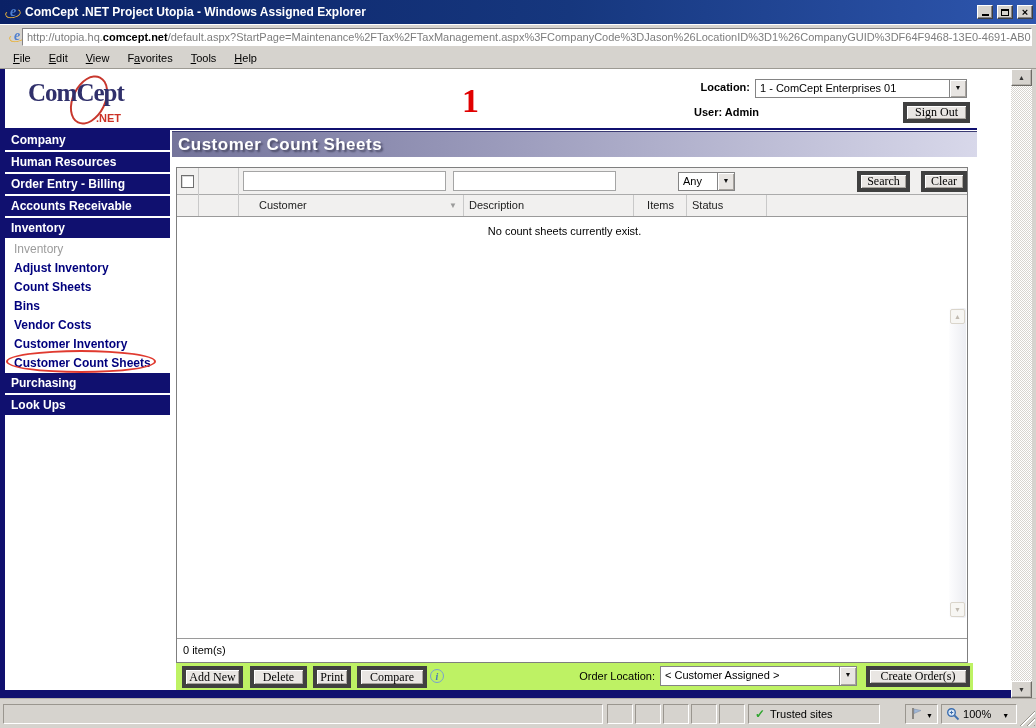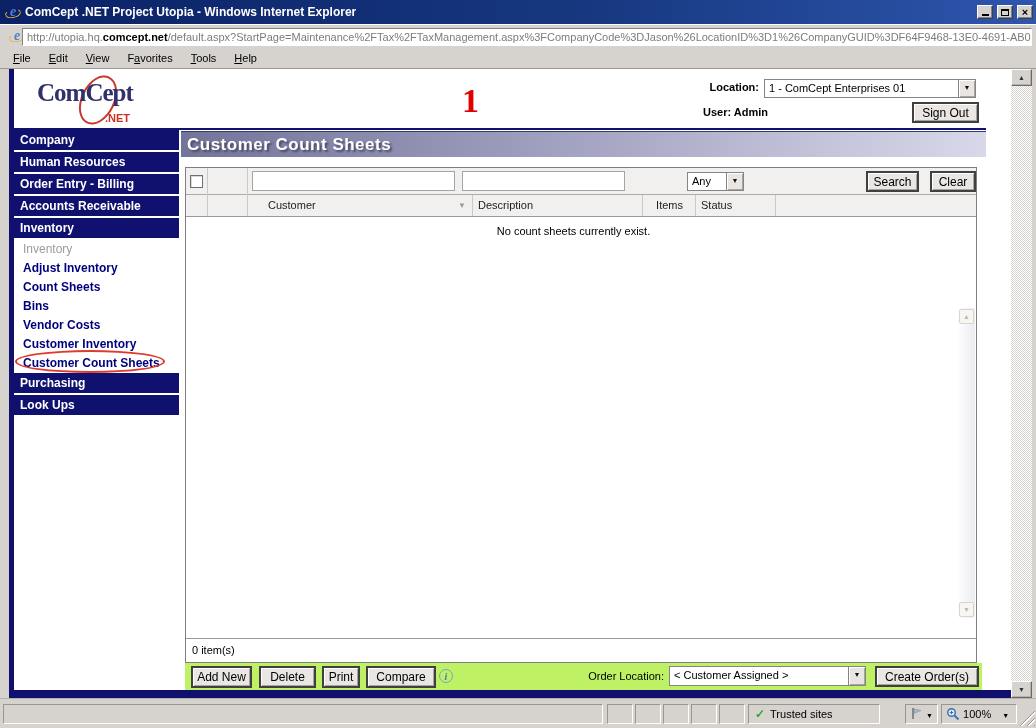--- a/index.html
+++ b/index.html
@@ -31,21 +31,21 @@
             border:1px solid; border-color:#848284 #fff #fff #848284; line-height:16px;
             padding-left:4px; white-space:nowrap; overflow:hidden; color:#7c7c7c; }
   .urlbox b { color:#000; }
 
   
   .menubar { position:absolute; left:0; top:47px; width:1036px; height:22px; background:#D6D3CE;
              border-bottom:1px solid #9d9a93; display:flex; align-items:center; padding-left:4px; }
   .menu-item { padding:3px 9px; }
 
   
-  .page { position:absolute; left:9px; top:69px; width:1011px; height:629px; background:#fff; overflow:hidden; }
+  .page { position:absolute; left:0; top:69px; width:1011px; height:629px; background:#fff; overflow:hidden; }
   .left-strip { position:absolute; left:0; top:0; width:5px; height:629px; background:#10106F; }
   .bottom-strip { position:absolute; left:0; top:621px; width:1011px; height:8px; background:#10106F; }
   .header-sep { position:absolute; left:0; top:59px; width:977px; height:2px; background:#10106F; }
 
   
   .logo { position:absolute; left:28px; top:10px; width:130px; height:48px; }
   .logo-main { position:relative; font:bold 25px "Liberation Serif", serif; color:#30306B; letter-spacing:-1px; z-index:2; }
   .logo-swoosh { position:absolute; left:44px; top:-5px; width:34px; height:52px;
                  border:2px solid #C8372D; border-radius:50%; transform:rotate(26deg); }
   .logo-net { position:absolute; left:68px; top:33px; font-weight:bold; font-size:11px; color:#CC3126; }
@@ -53,23 +53,23 @@
   
   .loc-label { position:absolute; left:640px; top:12px; width:110px; text-align:right; font-weight:bold; }
   .hdr-user  { position:absolute; left:694px; top:37px; font-weight:bold; }
 
   
   .fselect { position:absolute; background:#fff; border:1px solid #848484; }
   .fselect .val { position:absolute; left:4px; top:1px; right:18px; line-height:15px; white-space:nowrap; overflow:hidden; }
   .fselect .drop { position:absolute; right:0; top:0; bottom:0; width:17px; background:#E8E5E2;
                    border-left:1px solid #848484; box-shadow:inset 1px 1px 0 #fff, inset -1px -1px 0 #a8a49f;
                    font-size:7px; text-align:center; line-height:16px; color:#111; }
-  .btn3d { position:absolute; background:#E9E6E3; border:2px solid #404040;
+  .btn3d { position:absolute; background:#E9E6E3; border:4px solid #404040;
            box-shadow:inset 1px 1px 0 #fff, inset -1px -1px 0 #a8a49f;
-           font-size:12px; display:flex; align-items:center; justify-content:center; color:#000; }
+           font-size:12px; display:flex; align-items:center; justify-content:center; color:#000;font-family:Liberation Serif, serif; }
   .tbox { position:absolute; border:1px solid #a5a5a5; background:#fff; font-size:11px;
           font-family:"Liberation Sans", sans-serif; padding:1px 3px; }
   .cbox { position:absolute; width:13px; height:13px; background:#fff; border:1px solid #6f6f6f;
           box-shadow:inset 1px 1px 0 #d9d9d9; }
 
   
   .sidebar { position:absolute; left:5px; top:61px; width:165px; }
   .side-header { height:20px; margin-bottom:2px; background:#10106F; color:#fff; font-weight:bold;
                  font-size:12px; line-height:20px; padding-left:6px; }
   .side-sub { height:19px; line-height:19px; font-size:12px; font-weight:bold; color:#00007D; padding-left:9px; background:#fff; }
@@ -129,21 +129,21 @@
   .ann-ellipse { position:absolute; left:6px; top:350px; width:150px; height:23px;
                  border:2px solid #E03A2F; border-radius:50%; z-index:50; }
 </style>
 </head>
 <body>
 
 <div id="screen">
 
   <div class="titlebar">
     <span class="ie-icon">e</span>
-    <span class="title-text">ComCept .NET Project Utopia - Windows Internet Explorer</span>
+    <span class="title-text">ComCept .NET Project Utopia - Windows Assigned Explorer</span>
     <div class="winbtn" style="left:977px;">
         <div class="glyph-min"></div>
       </div>
     <div class="winbtn" style="left:997px;">
         <div class="glyph-max"></div>
       </div>
     <div class="winbtn" style="left:1017px;">
         <span class="glyph-close">×</span>
       </div>
   </div>

